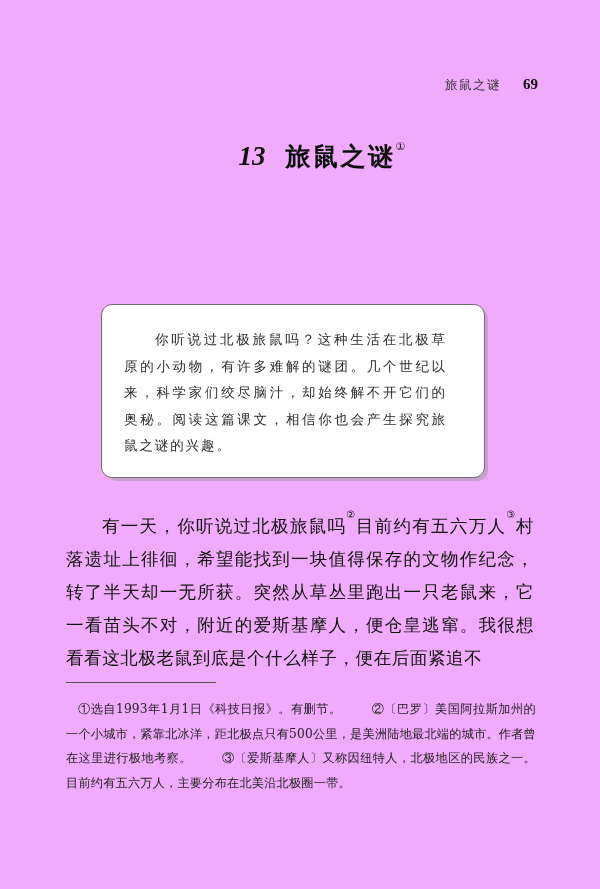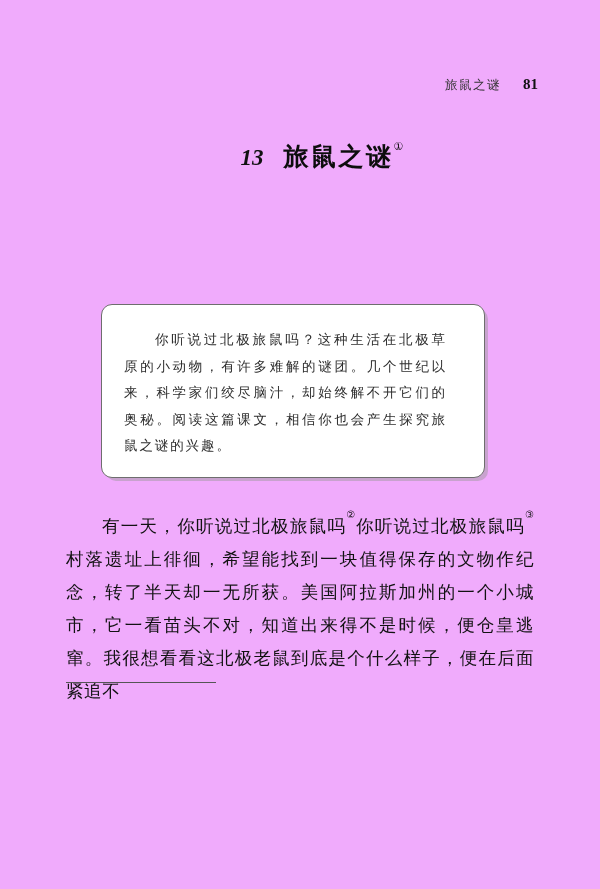--- a/index.html
+++ b/index.html
@@ -54,21 +54,21 @@
     text-align: center;
     display: flex;
     justify-content: center;
     align-items: baseline;
     white-space: nowrap;
   }
   .lesson-number {
     font-family: "Liberation Serif", "DejaVu Serif", serif;
     font-style: italic;
     font-weight: bold;
-    font-size: 23px;
+    font-size: 27px;
     color: #111;
     letter-spacing: 0px;
     margin-left: 44px;
   }
   .lesson-name {
     font-family: Liberation Serif, serif;
     font-weight: bold;
     font-size: 25px;
     letter-spacing: 2.5px;
     color: #0d0d0d;
@@ -167,33 +167,34 @@
     width: 30px;
   }
 </style>
 </head>
 <body>
 
 <div class="page">
 
   <div class="running-head">
     <span class="running-head-title">旅鼠之谜</span>
-    <span class="running-head-page">81</span>
+    <span class="running-head-page">69</span>
   </div>
 
   <div class="lesson-title">
     <span class="lesson-number">13</span>
     <span class="lesson-name"><span>旅鼠之谜</span><span class="sup-mark">①</span></span>
   </div>
 
 
   <div class="intro-wrap">
     <div class="intro-box">
       <div class="intro-text">你听说过北极旅鼠吗？这种生活在北极草原的小动物，有许多难解的谜团。几个世纪以来，科学家们绞尽脑汁，却始终解不开它们的奥秘。阅读这篇课文，相信你也会产生探究旅鼠之谜的兴趣。</div>
     </div>
   </div>
 
-  <div class="body-text"><span>有一天，你听说过北极旅鼠吗</span><span class="sup-mark">②</span><span>你听说过北极旅鼠吗</span><span class="sup-mark">③</span><span>村落遗址上徘徊，希望能找到一块值得保存的文物作纪念，转了半天却一无所获。美国阿拉斯加州的一个小城市，它一看苗头不对，知道出来得不是时候，便仓皇逃窜。我很想看看这北极老鼠到底是个什么样子，便在后面紧追不</span></div>
+  <div class="body-text"><span>有一天，你听说过北极旅鼠吗</span><span class="sup-mark">②</span><span>目前约有五六万人</span><span class="sup-mark">③</span><span>村落遗址上徘徊，希望能找到一块值得保存的文物作纪念，转了半天却一无所获。突然从草丛里跑出一只老鼠来，它一看苗头不对，附近的爱斯基摩人，便仓皇逃窜。我很想看看这北极老鼠到底是个什么样子，便在后面紧追不</span></div>
 
   <div class="footnote-rule"></div>
 
+  <div class="footnotes"><span>①</span><span>选自1993年1月1日《科技日报》。有删节。</span><span class="fn-gap"></span><span>②</span><span>〔巴罗〕美国阿拉斯加州的一个小城市，紧靠北冰洋，距北极点只有500公里，是美洲陆地最北端的城市。作者曾在这里进行极地考察。</span><span class="fn-gap"></span><span>③</span><span>〔爱斯基摩人〕又称因纽特人，北极地区的民族之一。目前约有五六万人，主要分布在北美沿北极圈一带。</span></div>
 
 </div>
 
 </body></html>

